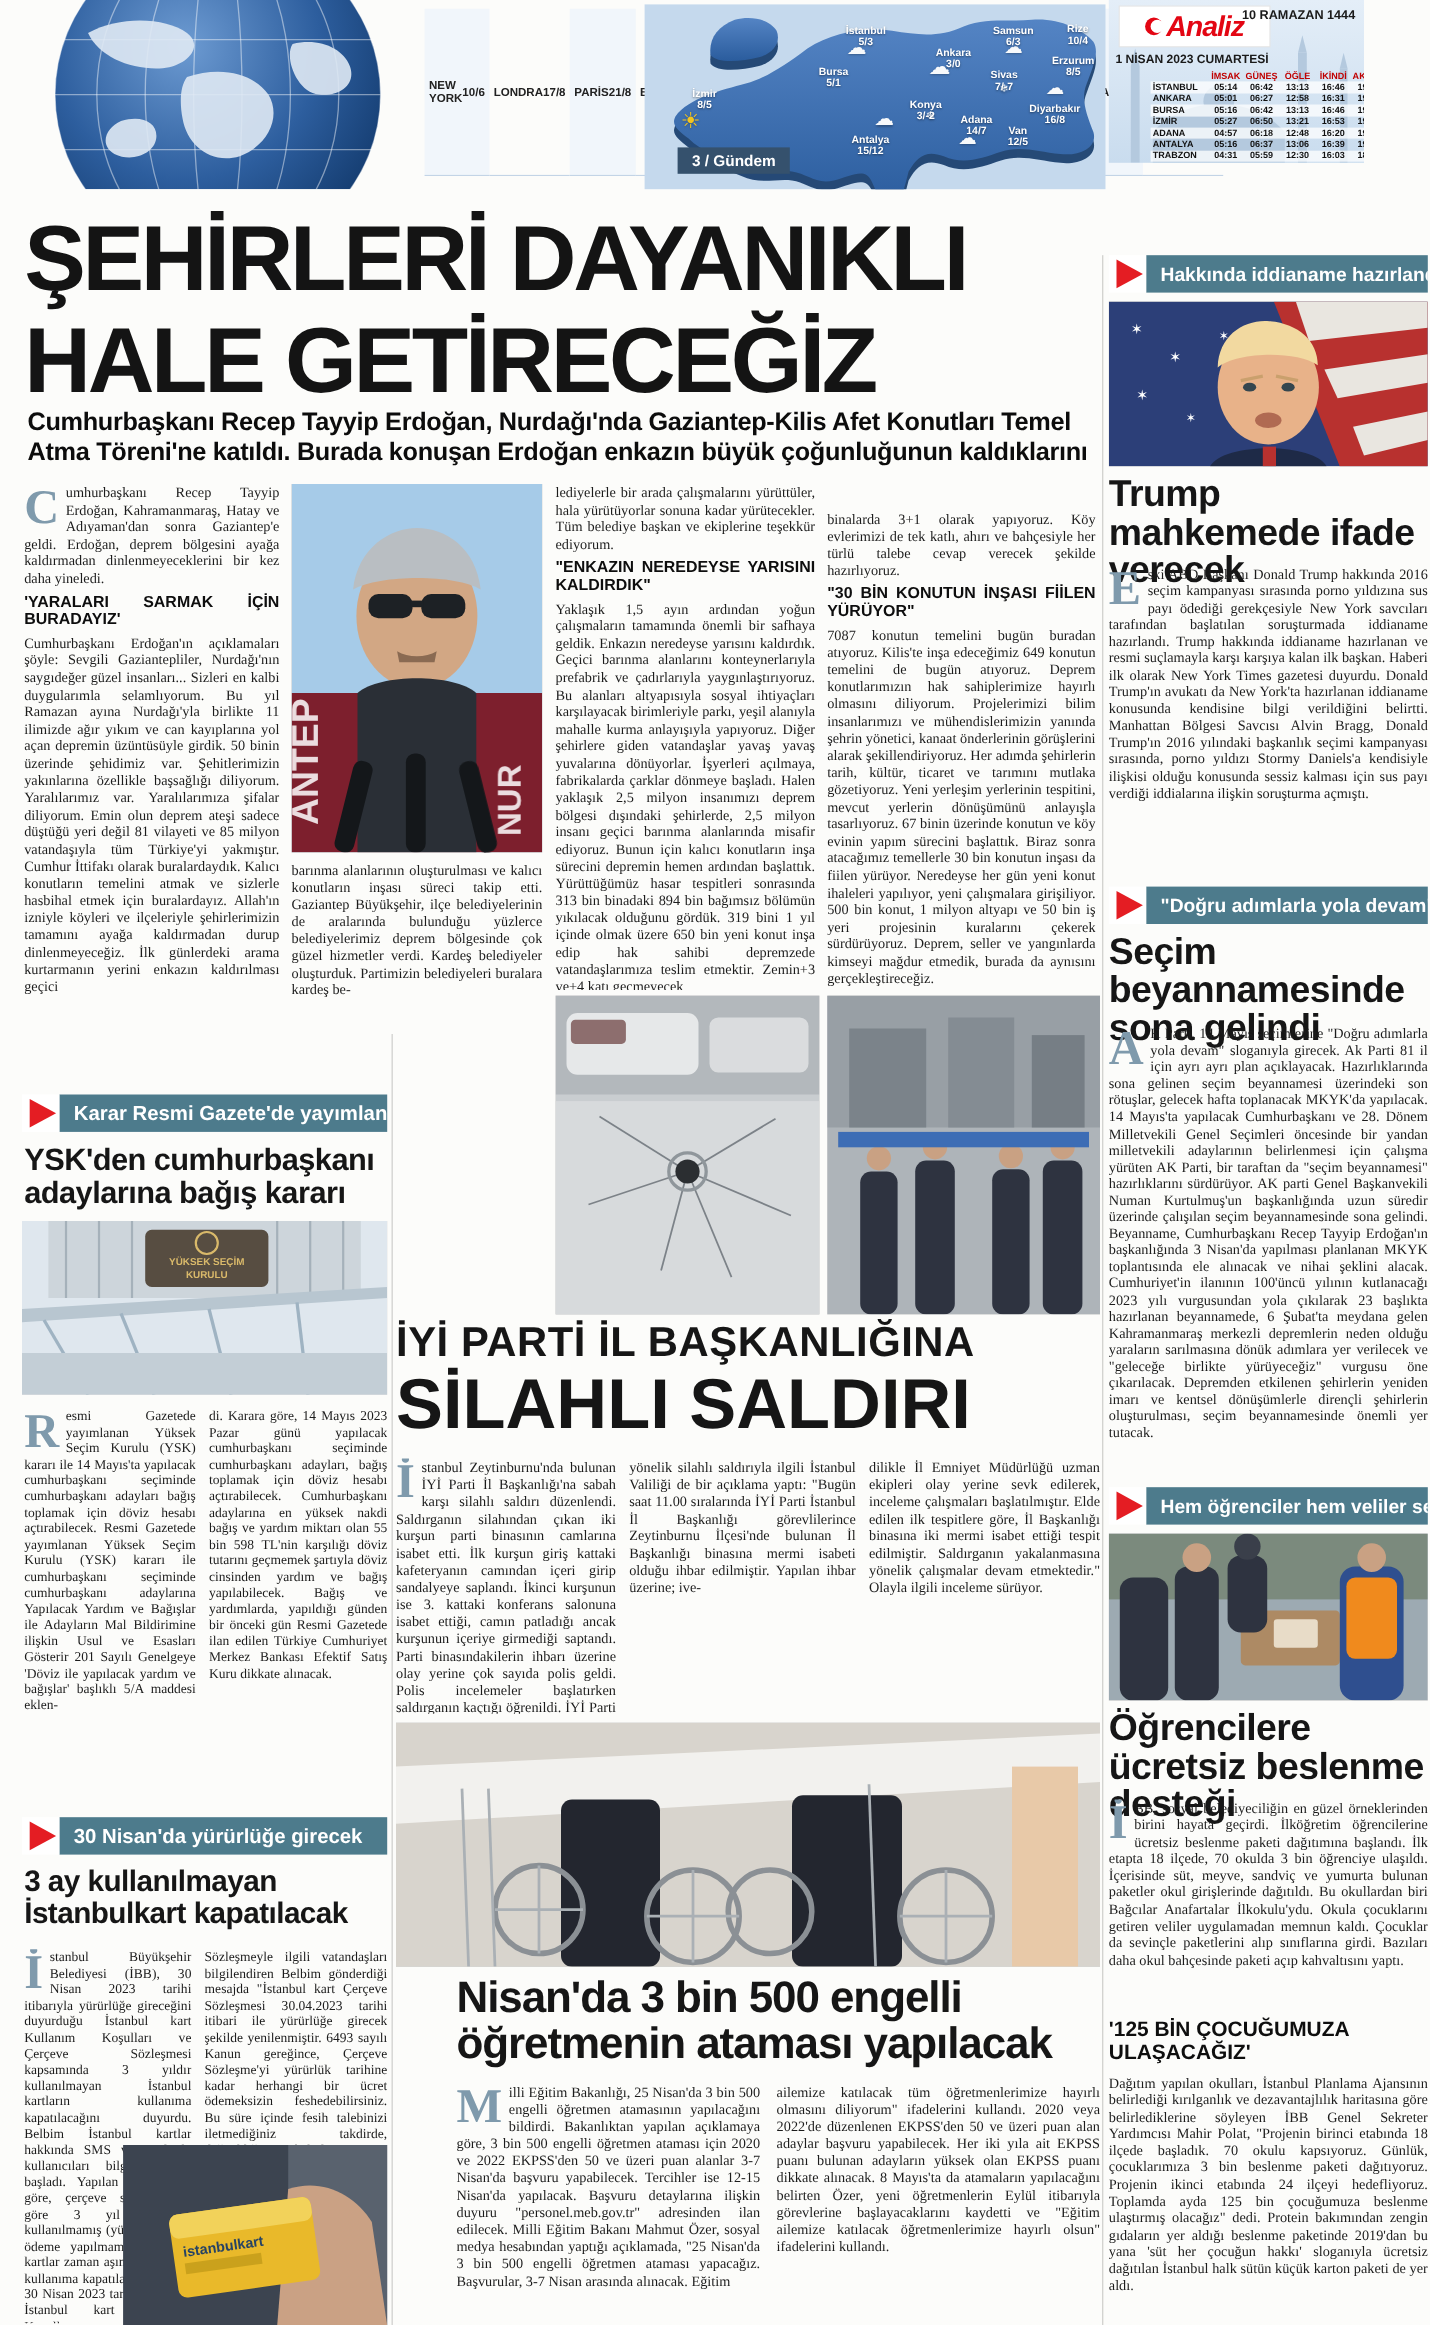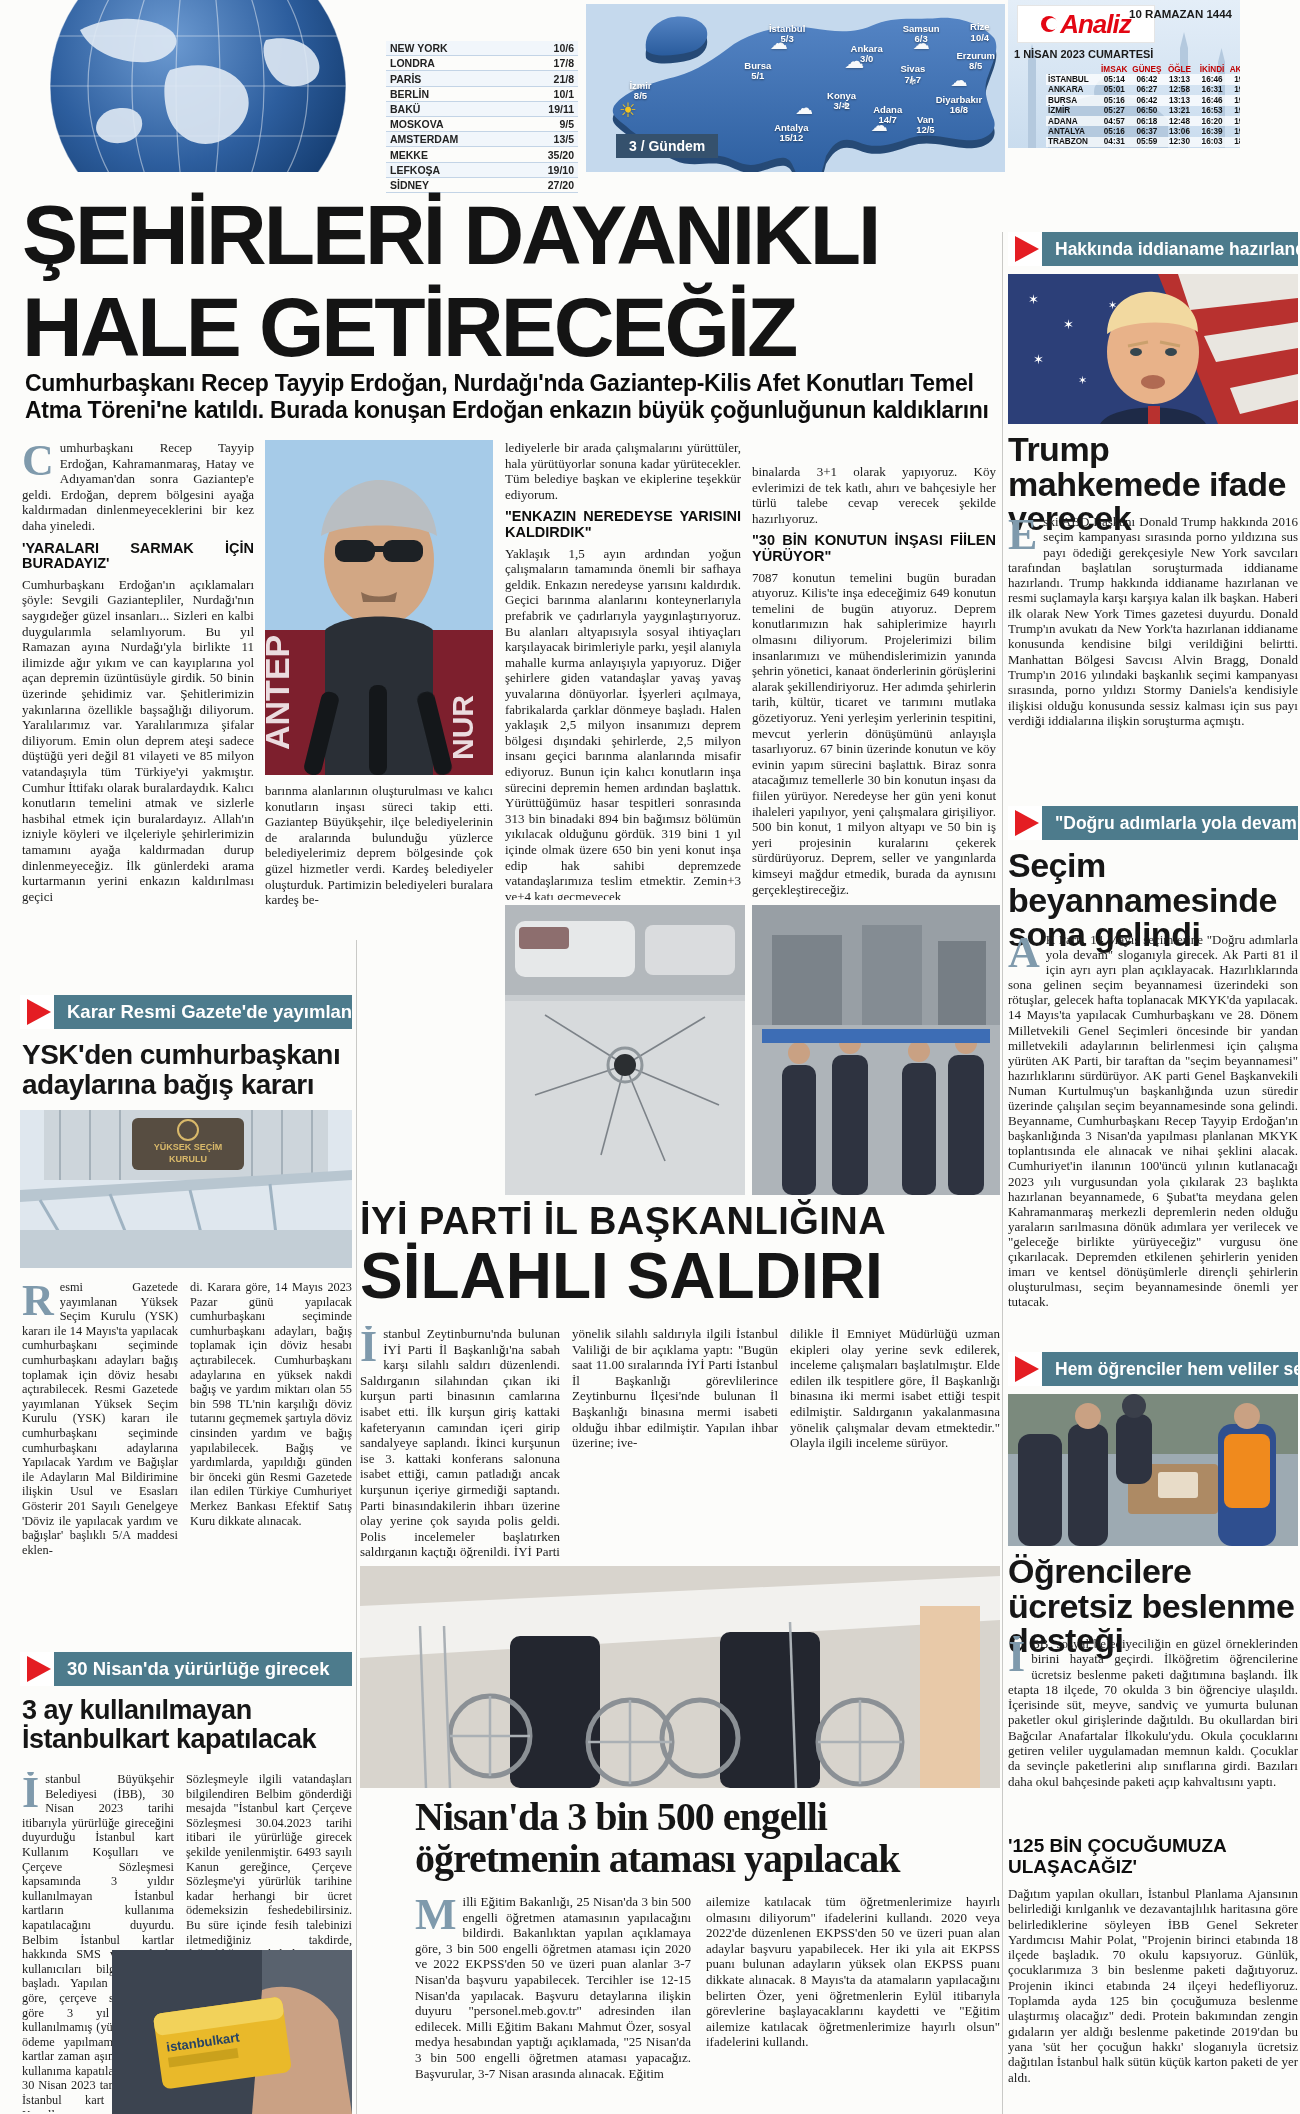--- a/index.html
+++ b/index.html
@@ -18,21 +18,21 @@
   .banner{display:flex;align-items:stretch;height:34px;}
   .banner .bx{width:34px;background:#fff;position:relative;flex:0 0 34px;}
   .banner .bx:after{content:"";position:absolute;left:7px;top:4px;
       border-left:24px solid #e41d23;border-top:13px solid transparent;border-bottom:13px solid transparent;}
   .banner .bt{flex:1;background:#4d7b8c;color:#fff;font-weight:bold;font-size:19px;
       line-height:34px;padding-left:13px;white-space:nowrap;overflow:hidden;}
   .h1{font-weight:900;color:#141414;letter-spacing:-3px;line-height:0.95;font-size:84px;white-space:nowrap;}
   .h2{font-weight:800;color:#161616;line-height:1.02;letter-spacing:-0.5px;}
   .dek{font-weight:700;font-size:23px;line-height:1.16;color:#0c0c0c;letter-spacing:-0.3px;}
   
-  .wlist{left:386px;top:8px;width:192px;height:152px;display:flex;flex-direction:column;margin-top:33px;}
+  .wlist{left:386px;top:8px;width:192px;height:152px;display:flex;flex-direction:row;}
   .wrow{flex:1;display:flex;justify-content:space-between;align-items:center;
         font-size:10.5px;font-weight:bold;border-bottom:1px solid #c3d4e6;padding:0 4px;color:#222;}
   .wrow:nth-child(odd){background:#f1f6fb;}
   .mapbox{left:586px;top:4px;width:419px;height:168px;background:#c5d9ed;overflow:hidden;}
   .mlabel{position:absolute;transform:translate(-50%,0);text-align:center;color:#fff;
           font-size:9.5px;font-weight:bold;line-height:1.06;text-shadow:0 1px 2px rgba(0,0,0,.45);}
   .mlabel .mt{display:block;font-weight:bold;}
   .wicon{position:absolute;transform:translate(-50%,-50%);text-shadow:0 1px 2px rgba(0,0,0,.25);}
   .panel{left:1008px;top:0;width:232px;height:148px;background:linear-gradient(#e4eef8,#c9dcee);overflow:hidden;}
   .logo{position:absolute;left:10px;top:6px;width:136px;height:36px;background:#fff;
@@ -535,21 +535,21 @@
         <line x1="270" y1="134" x2="270" y2="218"></line>
           <line x1="228" y1="176" x2="312" y2="176"></line>
         <line x1="500" y1="134" x2="500" y2="218"></line>
           <line x1="458" y1="176" x2="542" y2="176"></line>
         <line x1="60" y1="60" x2="66" y2="222"></line>
           <line x1="84" y1="60" x2="90" y2="222"></line>
         <line x1="430" y1="56" x2="436" y2="222"></line>
       </g>
     </svg>
   </div>
-  <div class="abs h2" style="left:415px;top:1796px;width:590px;font-size:40px;font-weight:700;line-height:1.04;letter-spacing:-1px;font-family:Liberation Serif, serif;">
+  <div class="abs h2" style="left:415px;top:1796px;width:590px;font-size:40px;font-weight:700;line-height:1.04;letter-spacing:-1px;">
     <div>Nisan'da 3 bin 500 engelli</div>
       <div>öğretmenin ataması yapılacak</div>
   </div>
   <div class="abs tc serif jus body13" style="left:415px;top:1894px;width:276px;height:218px;">
     <span class="dc">M</span><span>illi Eğitim Bakanlığı, 25 Nisan'da 3 bin 500 engelli öğretmen atamasının yapılacağını bildirdi. Bakanlıktan yapılan açıklamaya göre, 3 bin 500 engelli öğretmen ataması için 2020 ve 2022 EKPSS'den 50 ve üzeri puan alanlar 3-7 Nisan'da başvuru yapabilecek. Tercihler ise 12-15 Nisan'da yapılacak. Başvuru detaylarına ilişkin duyuru "personel.meb.gov.tr" adresinden ilan edilecek. Milli Eğitim Bakanı Mahmut Özer, sosyal medya hesabından yaptığı açıklamada, "25 Nisan'da 3 bin 500 engelli öğretmen ataması yapacağız. Başvurular, 3-7 Nisan arasında alınacak. Eğitim</span>
   </div>
   <div class="abs tc serif jus body13" style="left:706px;top:1894px;width:294px;height:218px;">ailemize katılacak tüm öğretmenlerimize hayırlı olmasını diliyorum" ifadelerini kullandı. 2020 veya 2022'de düzenlenen EKPSS'den 50 ve üzeri puan alan adaylar başvuru yapabilecek. Her iki yıla ait EKPSS puanı bulunan adayların yüksek olan EKPSS puanı dikkate alınacak. 8 Mayıs'ta da atamaların yapılacağını belirten Özer, yeni öğretmenlerin Eylül itibarıyla görevlerine başlayacaklarını kaydetti ve "Eğitim ailemize katılacak öğretmenlerimize hayırlı olsun" ifadelerini kullandı.</div>
 
 </div>
 

